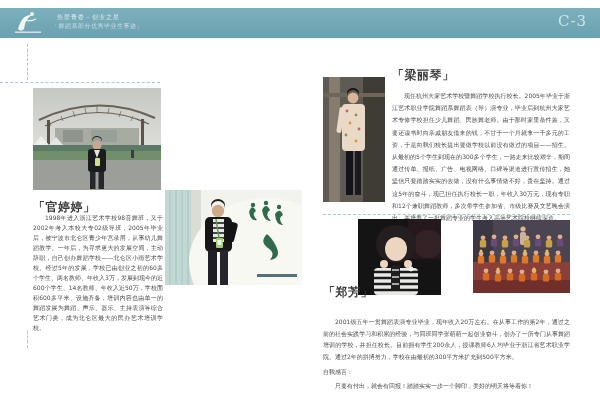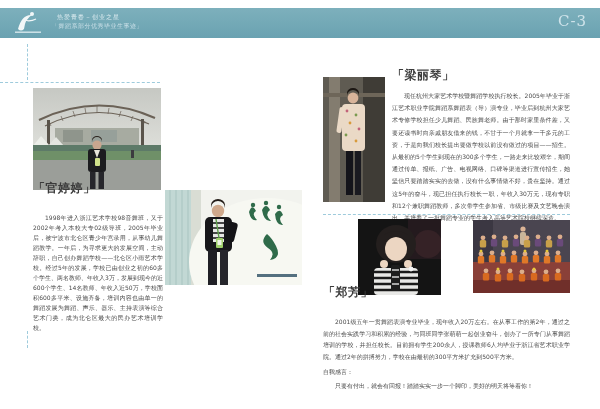--- a/index.html
+++ b/index.html
@@ -100,21 +100,21 @@
       <circle cx="64" cy="57" r="4.6" fill="#c9a68f"></circle>
       <path d="M59,54 a5,5 0 0 1 10,0 l0,-2 a5,4 0 0 0 -10,0 z" fill="#2a221d"></path>
       <rect x="55" y="61" width="18" height="23" rx="3" fill="#1c1c1f"></rect>
       <polygon points="61,62 67,62 64,70" fill="#e8e4da"></polygon>
       <rect x="62" y="70" width="5" height="8" rx="1" fill="#cfe08a"></rect>
       <rect x="57" y="84" width="5.5" height="17" fill="#26262b"></rect>
       <rect x="65.5" y="84" width="5.5" height="17" fill="#26262b"></rect>
     </svg>
   </div>
 
-  <div class="heading" style="left:33px;top:180px;">「官婷婷」</div>
+  <div class="heading" style="left:33px;top:199px;">「官婷婷」</div>
 
   <div class="para" id="para-guan">1998年进入浙江艺术学校98音舞班，又于2002年考入本校大专02级导班，2005年毕业后，被宁波市北仑区青少年宫录用，从事幼儿舞蹈教学。一年后，为寻求更大的发展空间，主动辞职，自己创办舞蹈学校——北仑区小雨艺术学校。经过5年的发展，学校已由创业之初的60多个学生、两名教师、年收入3万，发展到现今的近600个学生、14名教师、年收入近50万，学校面积600多平米、设施齐备，培训内容也由单一的舞蹈发展为舞蹈、声乐、器乐、主持表演等综合艺术门类，成为北仑区最大的民办艺术培训学校。</div>
 
   <div class="photo" style="left:165px;top:190px;width:137px;height:95px;">
     <svg width="137" height="95" viewBox="0 0 137 95">
       <rect x="0" y="0" width="137" height="95" fill="#f2f3ee"></rect>
       <rect x="0" y="0" width="26" height="95" fill="#c2d8d4"></rect>
       <g stroke="#a8c4c0" stroke-width="1">
         <line x1="5" y1="0" x2="5" y2="95"></line>
           <line x1="11" y1="0" x2="11" y2="95"></line>

